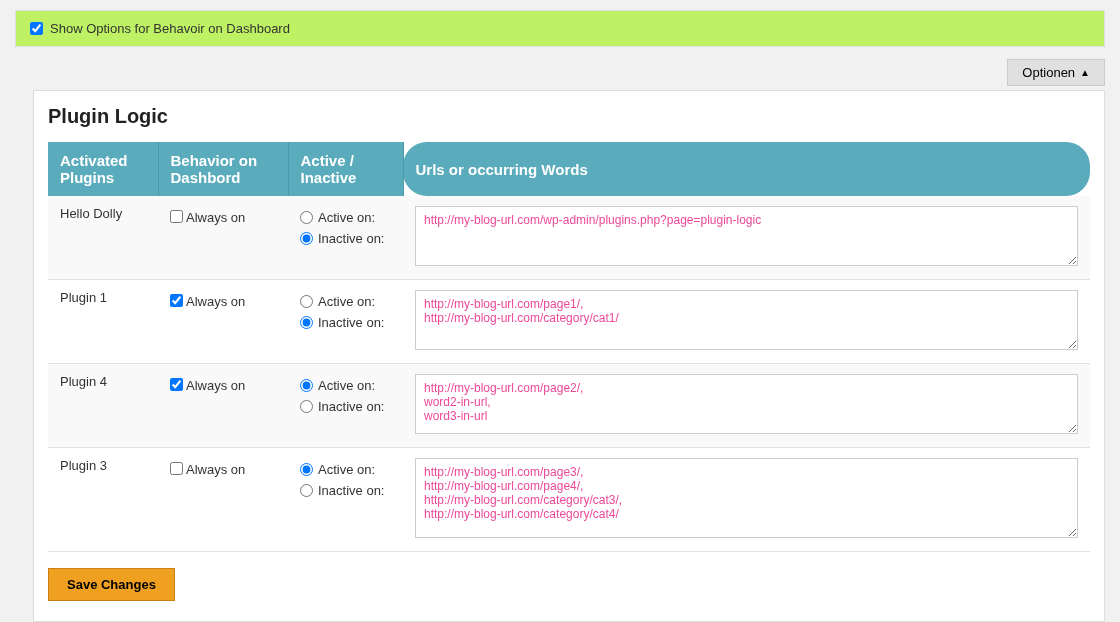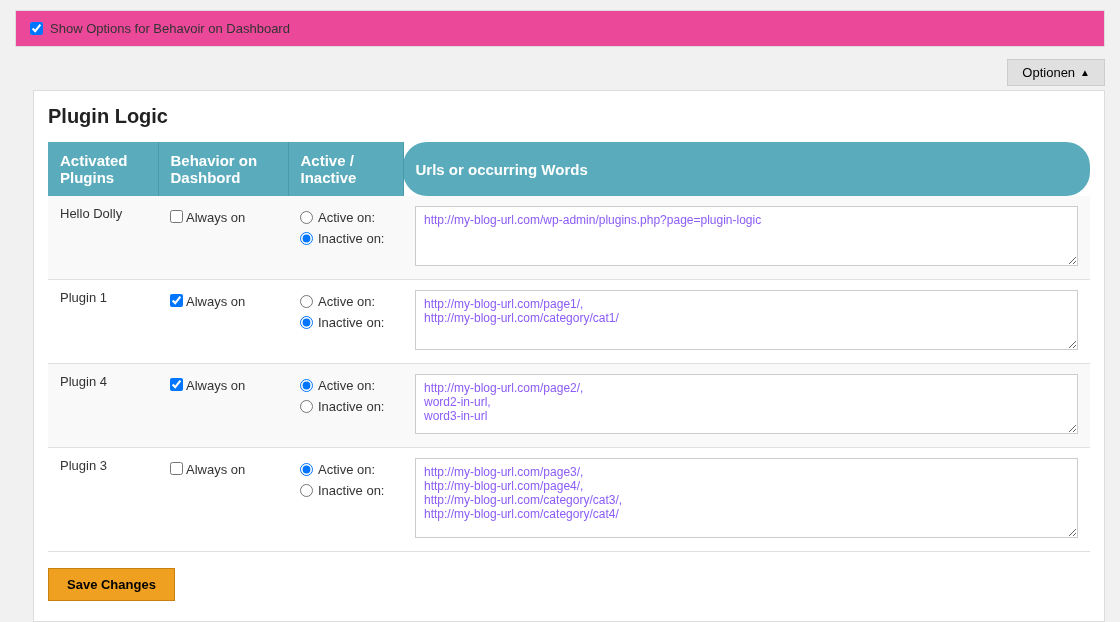--- a/index.html
+++ b/index.html
@@ -7,21 +7,21 @@
       font-family: Arial, sans-serif;
       font-size: 13px;
       background: #f1f1f1;
       color: #333;
     }
     .page-wrapper {
       padding: 10px 15px;
       max-width: 1120px;
     }
     .top-bar {
-      background: #ec4899;
+      background: #bef264;
       border: 1px solid #ddd;
       padding: 10px 14px;
       margin-bottom: 12px;
       display: flex;
       align-items: center;
     }
     .top-bar input[type="checkbox"] {
       margin-right: 7px;
     }
     .options-btn-container {
@@ -108,21 +108,21 @@
       display: flex;
       align-items: center;
       gap: 5px;
     }
     .url-textarea {
       width: 100%;
       min-height: 60px;
       border: 1px solid #ccc;
       padding: 6px 8px;
       font-size: 12px;
-      color: #8b5cf6;
+      color: #ec4899;
       resize: vertical;
       background: #fff;
       font-family: Arial, sans-serif;
     }
     .url-textarea-tall {
       min-height: 80px;
     }
     .save-btn {
       background: #f0a020;
       border: 1px solid #c88010;

